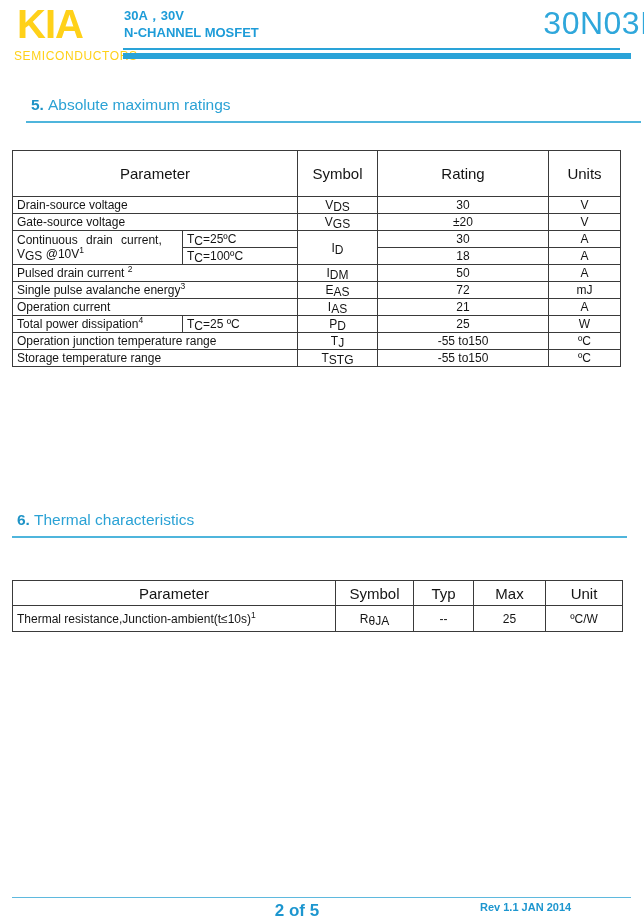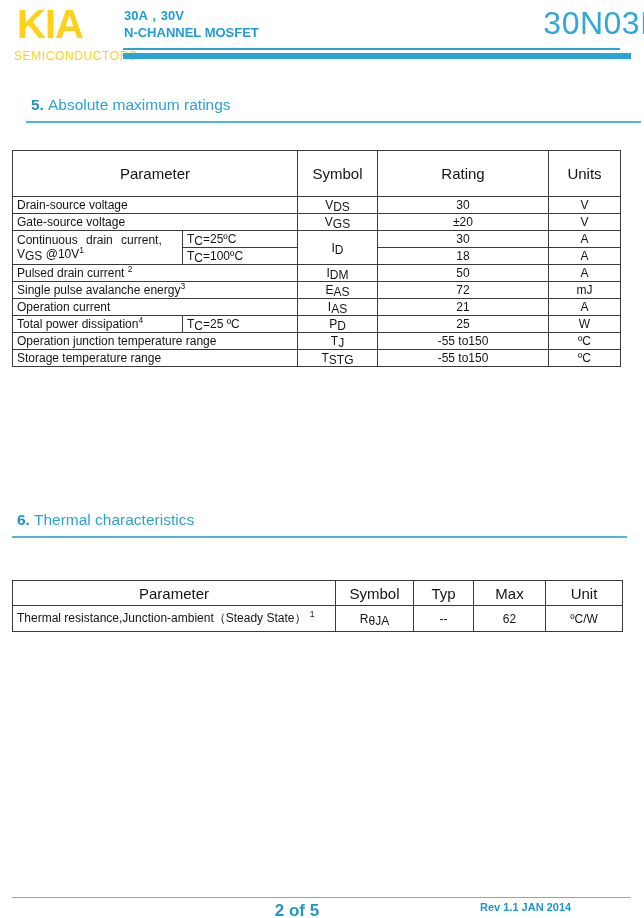--- a/index.html
+++ b/index.html
@@ -210,28 +210,28 @@
     </colgroup>
     <tbody>
         <tr>
       <th>Parameter</th>
       <th>Symbol</th>
       <th>Typ</th>
       <th>Max</th>
       <th>Unit</th>
     </tr>
 
-
-    <tr>
-      <td class="p"><span>Thermal resistance,Junction-ambient（Steady State） </span><sup class="sp">1</sup></td>
+    <tr>
+      <td class="p"><span>Thermal resistance,Junction-ambient(t≤10s)</span><sup class="sp">1</sup></td>
       <td class="c"><span>R</span><sub class="sb">θJA</sub></td>
       <td class="c">--</td>
-      <td class="c">62</td>
+      <td class="c">25</td>
       <td class="c">ºC/W</td>
     </tr>
+
 
   </tbody>
     </table>
 
   <div>
     <div class="footer-line"></div>
     <div class="footer-page">2 of 5</div>
     <div class="footer-rev">Rev 1.1 JAN 2014</div>
   </div>
 

